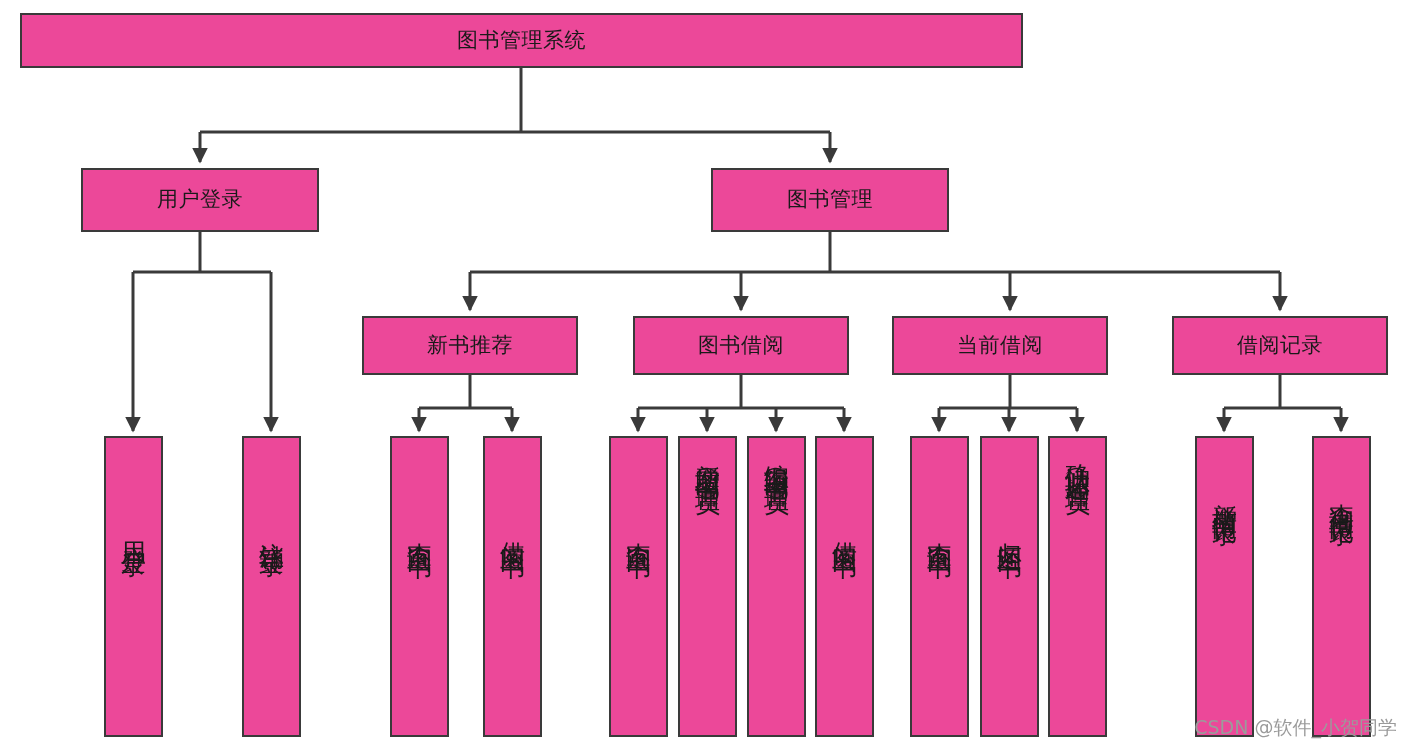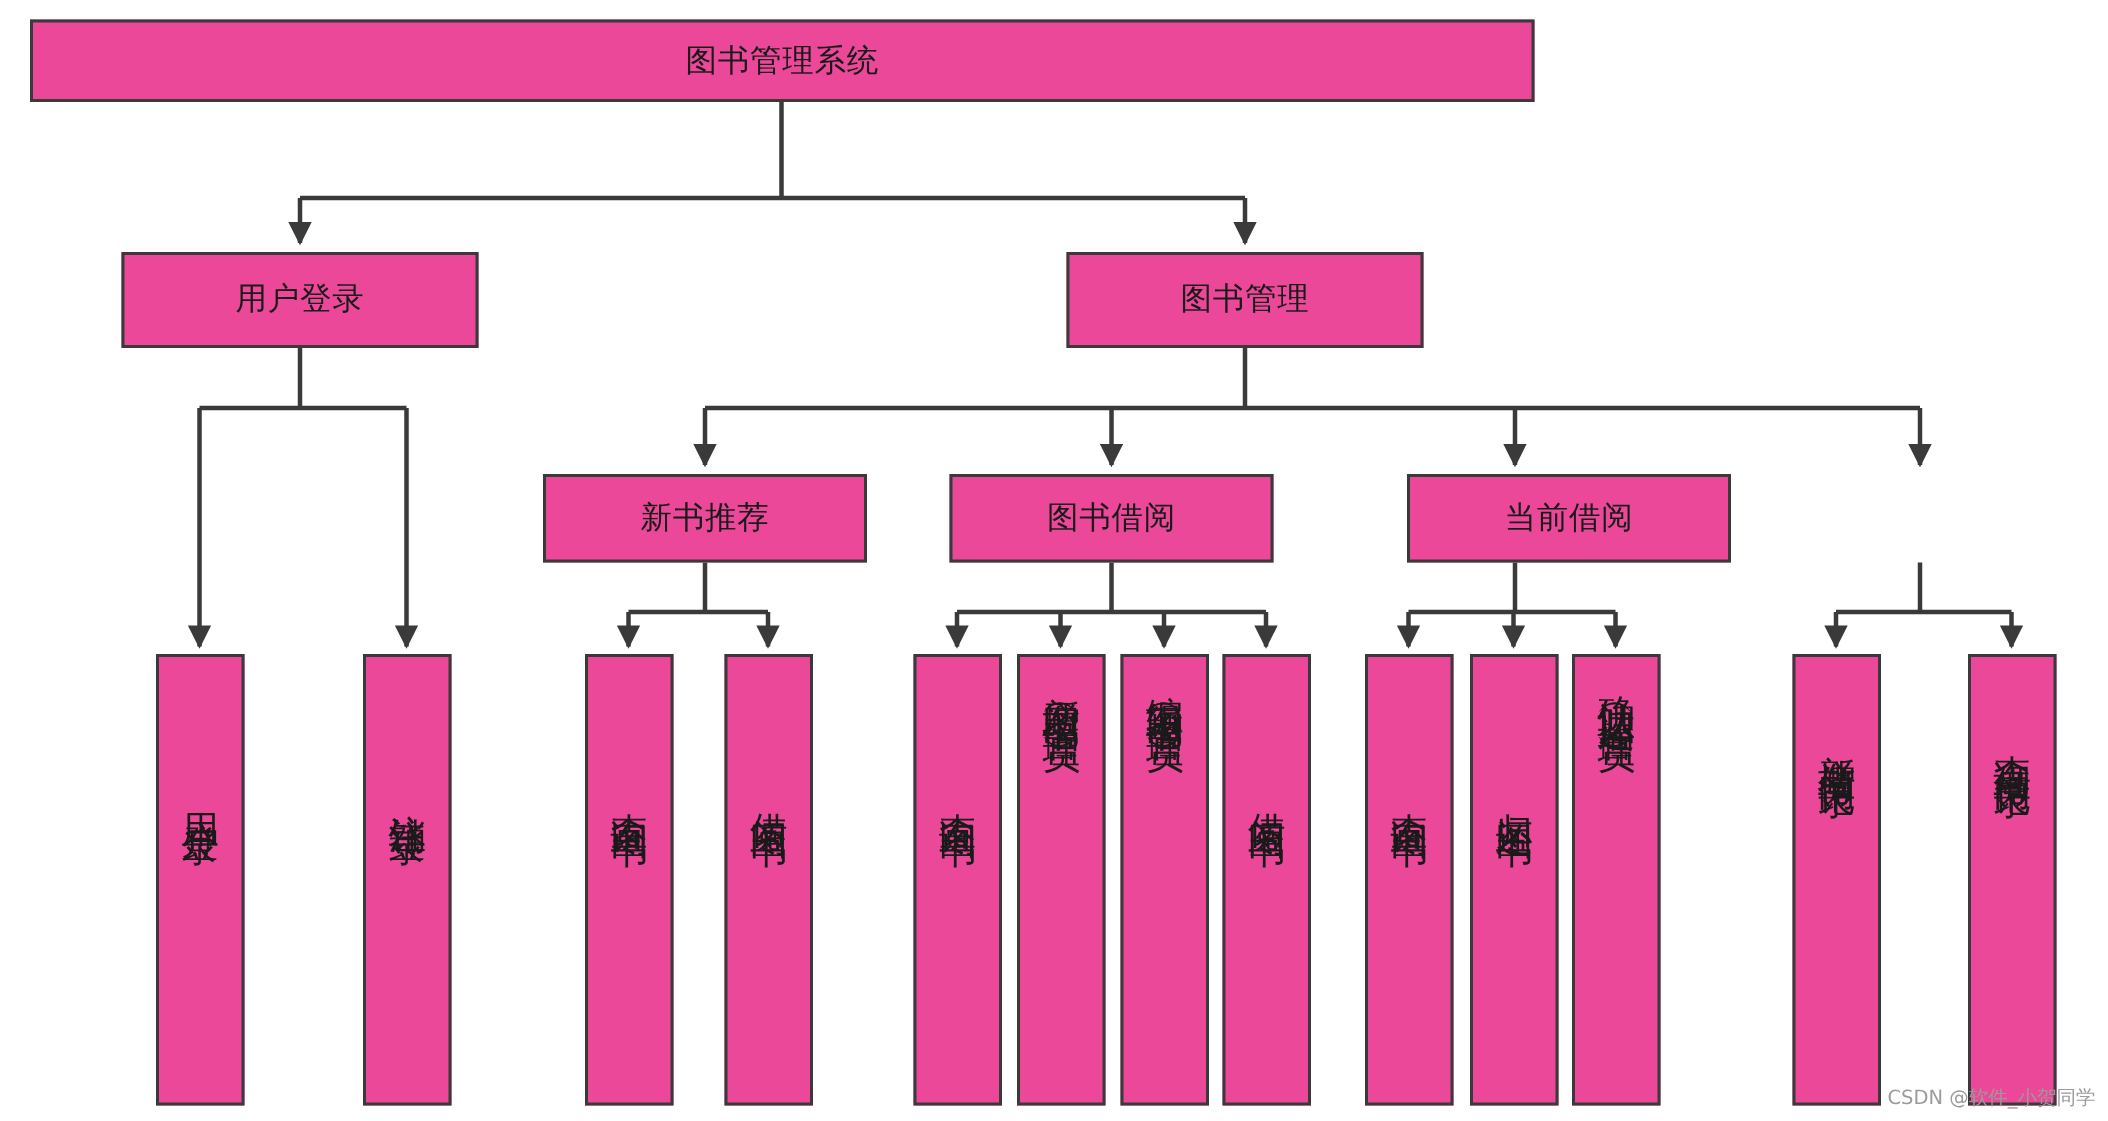--- a/index.html
+++ b/index.html
@@ -56,21 +56,21 @@
     text-orientation: upright;
     font-size: 25px;
     line-height: 1.0;
     letter-spacing: 4px;
     white-space: nowrap;
   }
   #watermark {
     position: absolute;
     right: 8px;
     bottom: 6px;
-    font-size: 13px;
+    font-size: 19px;
     color: #9b9b9b;
     white-space: nowrap;
     user-select: none;
   }
 </style>
 </head>
 <body>
 
 <div id="canvas">
 
@@ -134,22 +134,25 @@
   <div class="node horiz" style="left:362px; top:316px; width:216px; height:59px;">
     <span class="lbl">新书推荐</span>
   </div>
 
   <div class="node horiz" style="left:711px; top:168px; width:238px; height:64px;">
     <span class="lbl">图书管理</span>
   </div>
   <div class="node horiz" style="left:633px; top:316px; width:216px; height:59px;">
     <span class="lbl">图书借阅</span>
   </div>
-  <div class="node horiz" style="left:938px; top:316px; width:216px; height:59px;">
+  <div class="node horiz" style="left:892px; top:316px; width:216px; height:59px;">
     <span class="lbl">当前借阅</span>
+  </div>
+  <div class="node horiz" style="left:1172px; top:316px; width:216px; height:59px;">
+    <span class="lbl">借阅记录</span>
   </div>
 
   <div class="node vert" style="left:104px; top:436px; width:59px; height:301px; padding-top:84px;">
     <span class="lbl">用户登录</span>
   </div>
   <div class="node vert" style="left:242px; top:436px; width:59px; height:301px; padding-top:84px;">
     <span class="lbl">注销登录</span>
   </div>
 
   <div class="node vert" style="left:390px; top:436px; width:59px; height:301px; padding-top:84px;">

